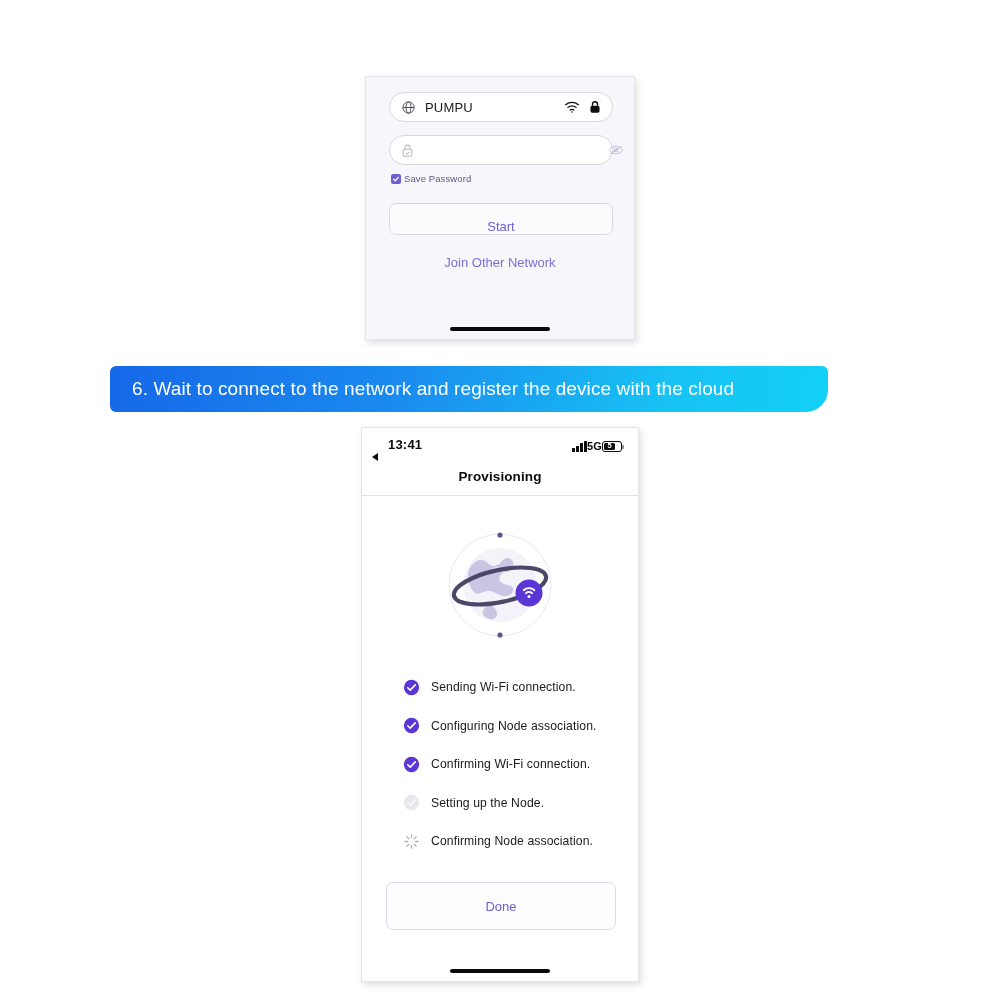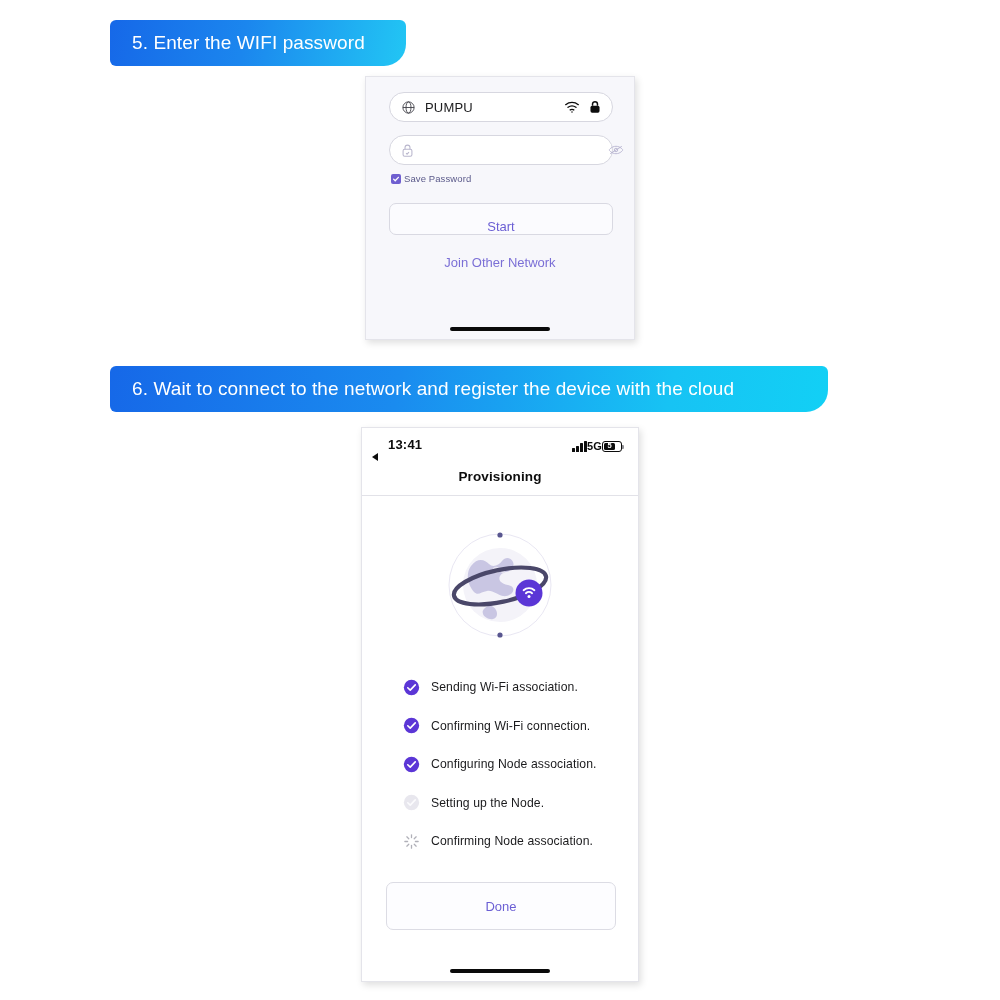--- a/index.html
+++ b/index.html
@@ -134,23 +134,20 @@
     background: #fdfdff; border: 1px solid #dcdce4; border-radius: 7px;
     display: flex; align-items: center; justify-content: center;
     font-size: 13px; color: #6b5fd4; cursor: pointer;
   }
 </style>
 </head>
 <body>
 
 <div class="page">
 
-  <div class="banner" id="banner-5">
-    <span>5. Enter the WIFI password</span>
-  </div>
 
   <div class="phone" id="phone-wifi">
 
     <div class="field" id="ssid-field">
       <span class="icon">
         <svg width="15" height="15" viewBox="0 0 24 24" fill="none" stroke="#3c3c43" stroke-width="1.4">
           <circle cx="12" cy="12" r="9"></circle>
           <ellipse cx="12" cy="12" rx="4" ry="9"></ellipse>
           <line x1="3" y1="12" x2="21" y2="12"></line>
         </svg>
@@ -258,41 +255,41 @@
 
     <div class="check-list">
 
       <div class="check-item">
         <span class="badge">
           <svg width="17" height="17" viewBox="0 0 20 20">
             <circle cx="10" cy="10" r="9" fill="#5b36d6"></circle>
             <path d="M5.6 10.3 8.5 13.1 14.4 6.9" fill="none" stroke="#fff" stroke-width="1.9" stroke-linecap="round" stroke-linejoin="round"></path>
           </svg>
         </span>
-        <span class="check-label">Sending Wi-Fi association.</span>
+        <span class="check-label">Sending Wi-Fi connection.</span>
       </div>
 
       <div class="check-item">
         <span class="badge">
           <svg width="17" height="17" viewBox="0 0 20 20">
             <circle cx="10" cy="10" r="9" fill="#5b36d6"></circle>
             <path d="M5.6 10.3 8.5 13.1 14.4 6.9" fill="none" stroke="#fff" stroke-width="1.9" stroke-linecap="round" stroke-linejoin="round"></path>
           </svg>
         </span>
-        <span class="check-label">Confirming Wi-Fi connection.</span>
+        <span class="check-label">Configuring Node association.</span>
       </div>
 
       <div class="check-item">
         <span class="badge">
           <svg width="17" height="17" viewBox="0 0 20 20">
             <circle cx="10" cy="10" r="9" fill="#5b36d6"></circle>
             <path d="M5.6 10.3 8.5 13.1 14.4 6.9" fill="none" stroke="#fff" stroke-width="1.9" stroke-linecap="round" stroke-linejoin="round"></path>
           </svg>
         </span>
-        <span class="check-label">Configuring Node association.</span>
+        <span class="check-label">Confirming Wi-Fi connection.</span>
       </div>
 
       <div class="check-item">
         <span class="badge">
           <svg width="17" height="17" viewBox="0 0 20 20">
             <circle cx="10" cy="10" r="9" fill="#e8e7ee"></circle>
             <path d="M5.6 10.3 8.5 13.1 14.4 6.9" fill="none" stroke="#fbfbfd" stroke-width="1.9" stroke-linecap="round" stroke-linejoin="round"></path>
           </svg>
         </span>
         <span class="check-label">Setting up the Node.</span>

